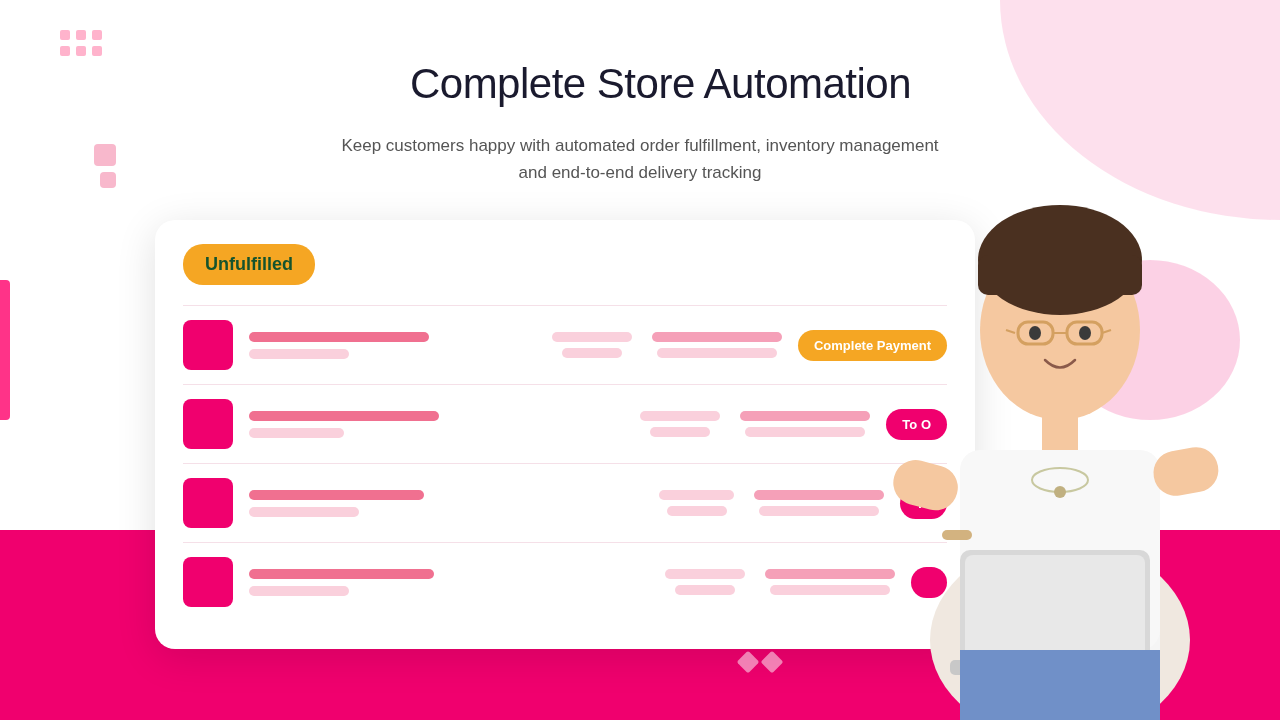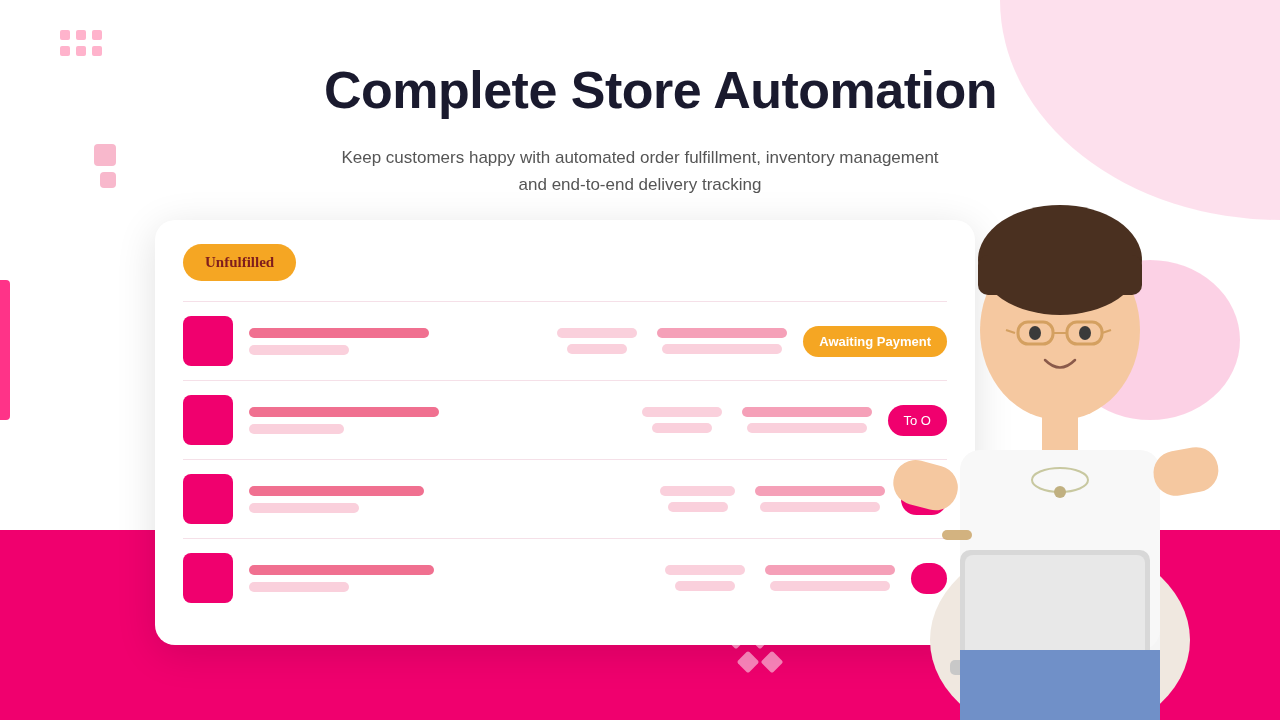--- a/index.html
+++ b/index.html
@@ -69,22 +69,22 @@
     .header-section {
       position: absolute;
       top: 60px;
       left: 0;
       right: 0;
       text-align: center;
       z-index: 2;
     }
 
     .main-title {
-      font-size: 52px;
-      font-weight: 700;
+      font-size: 42px;
+      font-weight: 400;
       color: #1a1a2e;
       letter-spacing: -0.5px;
       padding-left: 41px;
     }
 
     .sub-title {
       margin-top: 24px;
       font-size: 17px;
       color: #555;
       line-height: 1.6;
@@ -109,28 +109,27 @@
     
     .card-toolbar {
       display: flex;
       align-items: center;
       justify-content: space-between;
       margin-bottom: 20px;
     }
 
     .btn-unfulfilled {
       background: #f5a623;
-      color: #7f1d1d;
+      color: #14532d;
       border: none;
       border-radius: 20px;
       padding: 10px 22px;
-      font-size: 15px;
+      font-size: 18px;
       font-weight: 600;
       cursor: pointer;
-      font-family: Liberation Serif, serif;
     }
 
     .toolbar-right {
       display: flex;
       gap: 14px;
       align-items: center;
     }
 
     .btn-mark-shipped {
       background: #fff;
@@ -224,21 +223,21 @@
       white-space: nowrap;
       flex-shrink: 0;
     }
 
     .badge-to {
       background: #f0006e;
       color: #fff;
       border-radius: 20px;
       padding: 8px 16px;
       font-size: 13px;
-      font-weight: 400;
+      font-weight: 700;
       white-space: nowrap;
       flex-shrink: 0;
     }
 
     
     .small-rect-topleft {
       position: absolute;
       top: 140px;
       left: 90px;
       z-index: 1;
@@ -343,21 +342,21 @@
     <div class="order-meta">
       <div class="meta-block">
         <div class="meta-bar-1"></div>
         <div class="meta-bar-2"></div>
       </div>
       <div class="meta-block">
         <div class="meta-bar-3"></div>
         <div class="meta-bar-4"></div>
       </div>
     </div>
-    <span class="badge-awaiting">Awaiting Payment</span>
+    <span class="badge-awaiting">Complete Payment</span>
   </div>
 
   <div class="order-row">
     <div class="order-thumb"></div>
     <div class="order-info">
       <div class="bar bar-dark" style="width:190px;"></div>
       <div class="bar bar-short" style="width:95px;"></div>
     </div>
     <div class="order-meta">
       <div class="meta-block">

